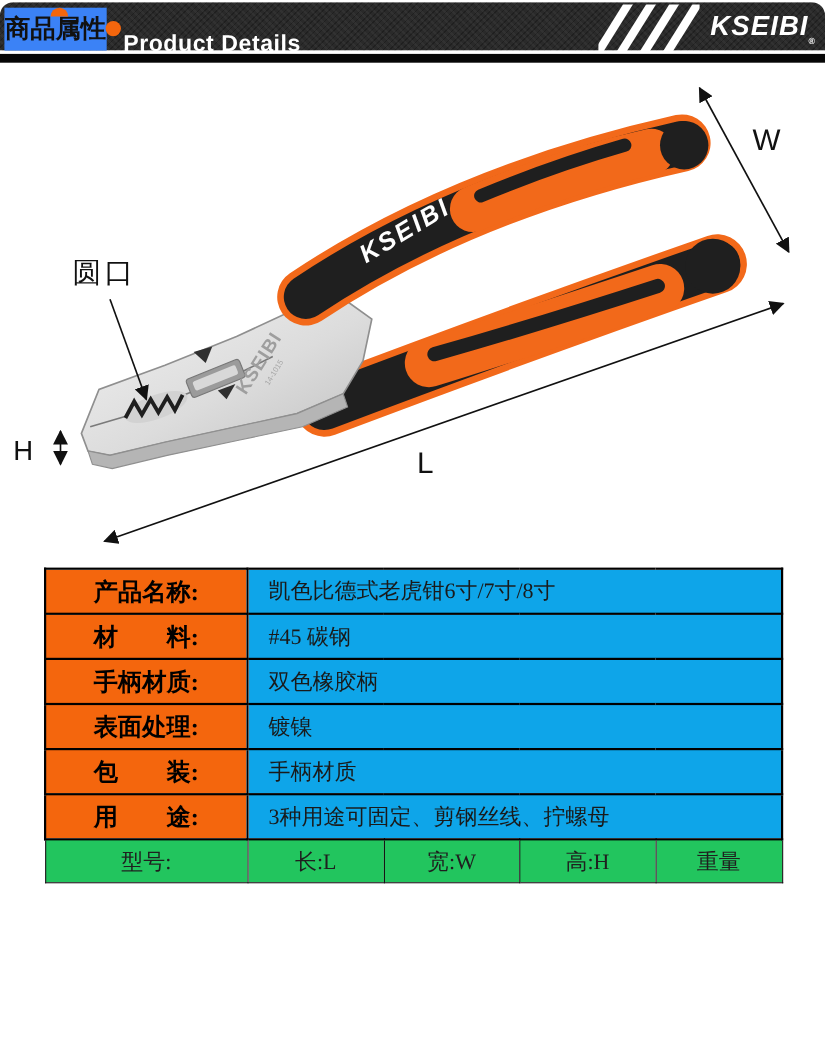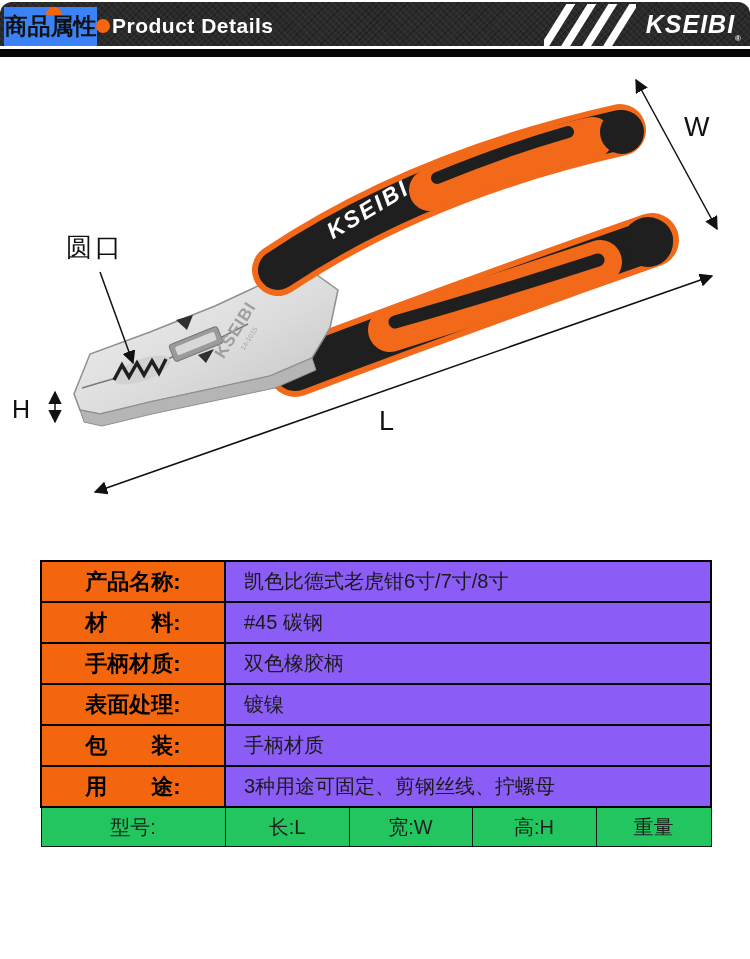--- a/index.html
+++ b/index.html
@@ -7,40 +7,40 @@
         font-family:"Liberation Sans","DejaVu Sans",sans-serif;}
   
   .hdr-band{position:absolute;left:0;top:2px;width:750px;height:44px;background:#2a2a2a;
     border-radius:12px 12px 0 0;
     background-image:repeating-linear-gradient(45deg,rgba(255,255,255,.035) 0 2px,transparent 2px 5px),
                      repeating-linear-gradient(-45deg,rgba(0,0,0,.25) 0 1px,transparent 1px 4px);}
   .hdr-tab{position:absolute;left:4px;top:7px;width:93px;height:39px;background:#3b82f6;
     display:flex;align-items:center;justify-content:center;font-size:23px;font-weight:bold;color:#111;}
   .hdr-bump{position:absolute;left:42px;top:0;width:16px;height:8px;background:#f4660d;border-radius:8px 8px 0 0;}
   .hdr-tail{position:absolute;left:96px;top:19px;width:14px;height:14px;background:#f4660d;border-radius:50%;}
-  .hdr-title{position:absolute;left:112px;top:2px;height:44px;line-height:44px;color:#fff;
+  .hdr-title{position:absolute;left:112px;top:16px;height:44px;line-height:44px;color:#fff;
     font-size:21px;font-weight:bold;letter-spacing:.5px;}
   .logo{position:absolute;right:8px;top:2px;height:44px;display:flex;align-items:center;text-align:center;}
   .stripes{position:relative;width:92px;height:44px;overflow:hidden;margin-right:10px;}
   .stripes i{position:absolute;top:-6px;width:9px;height:58px;background:#fff;transform:skewX(-32deg);}
   .stripes i:nth-child(1){left:8px}.stripes i:nth-child(2){left:29px}
   .stripes i:nth-child(3){left:50px}.stripes i:nth-child(4){left:71px}
   .brand{color:#fff;font-size:25px;font-weight:bold;font-style:italic;letter-spacing:1px;}
   .brand sup{font-size:8px;font-style:normal;vertical-align:-8px;}
   .hdr-bar{position:absolute;left:0;top:49px;width:750px;height:8px;background:#060606;}
   
   .fig{position:absolute;left:0;top:58px;}
   .dim-text{font-family:"Liberation Sans",sans-serif;fill:#111;}
   
-  table.spec{position:absolute;left:40px;top:560px;width:670px;border-collapse:collapse;table-layout:fixed;
-    font-family:Liberation Sans, sans-serif;}
+  table.spec{position:absolute;left:40px;top:516px;width:670px;border-collapse:collapse;table-layout:fixed;
+    font-family:Liberation Serif, serif;}
   table.spec td{overflow:hidden;white-space:nowrap;}
   td.lbl{background:#f4660d;border:2px solid #000;height:37px;text-align:center;
     font-size:22px;font-weight:bold;color:#000;}
-  td.val{background:#8b5cf6;border:2px solid #000;height:37px;padding-left:18px;
+  td.val{background:#0ea5e9;border:2px solid #000;height:37px;padding-left:18px;
     font-size:20px;color:#1a1a1a;text-align:left;}
   td.szh,td.sz{background:#22c55e;border:1px solid #151515;height:36px;text-align:center;
     font-size:20px;color:#1f1f1f;}
 </style>
 </head>
 <body>
 
 <div class="page">
 
   <div class="hdr-band">

